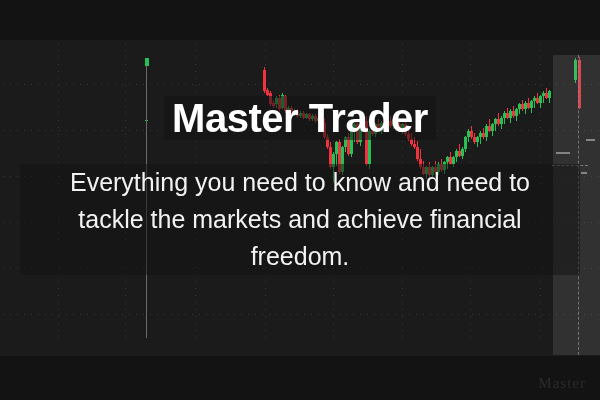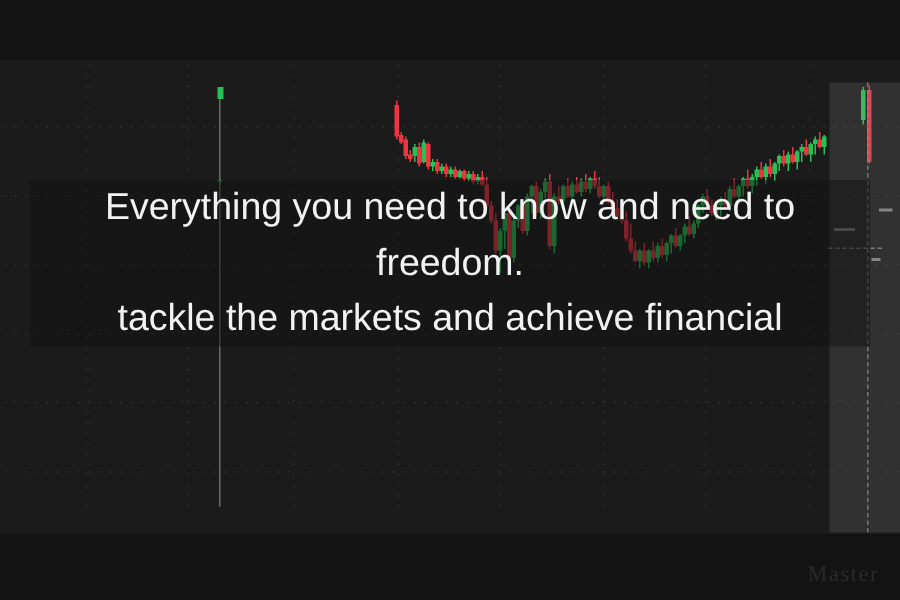--- a/index.html
+++ b/index.html
@@ -560,22 +560,23 @@
   <div id="projection-dashed" style="left: 578px; top: 55px; height: 300px;"></div>
   <div class="proj-mark" style="left:556px; top:152px; width:14px;"></div>
   <div class="proj-dash-h" style="left:552px; top:165px; width:36px;"></div>
   <div class="proj-mark" style="left:581px; top:172px; width:6px;"></div>
   <div class="proj-mark" style="left:586px; top:139px; width:9px;"></div>
 
   <div id="edge-top"></div>
   <div id="edge-bottom"></div>
 
   <div id="text-overlay">
+    <h1 id="hero-title">Master Trader</h1>
     <div id="hero-subtitle">
       <span class="sub-line">Everything you need to know and need to</span>
+      <span class="sub-line">tackle the markets and achieve financial</span>
       <span class="sub-line">freedom.</span>
-      <span class="sub-line">tackle the markets and achieve financial</span>
     </div>
   </div>
 
   <div id="watermark">Master</div>
 
 </div>
 
 </body></html>

